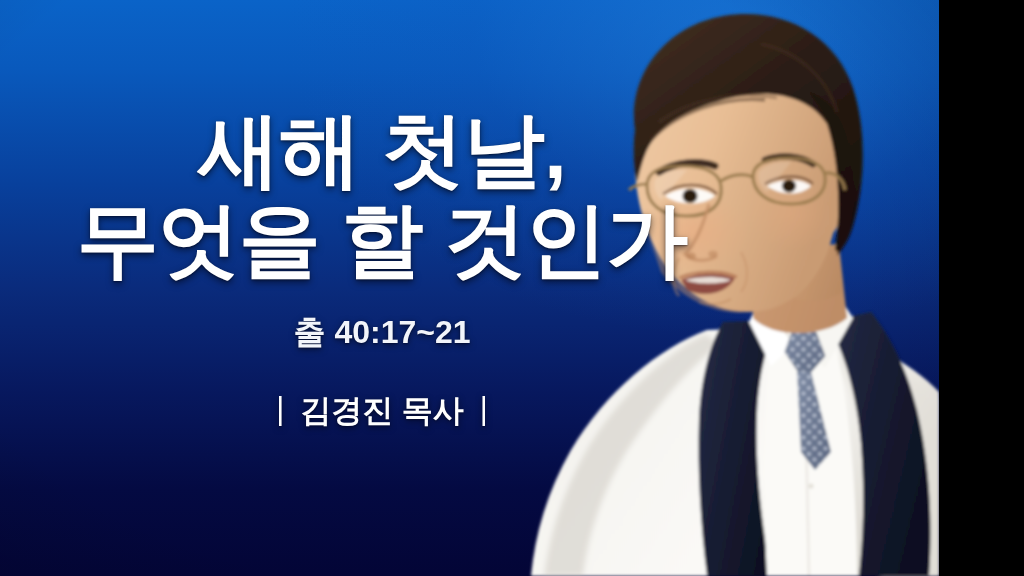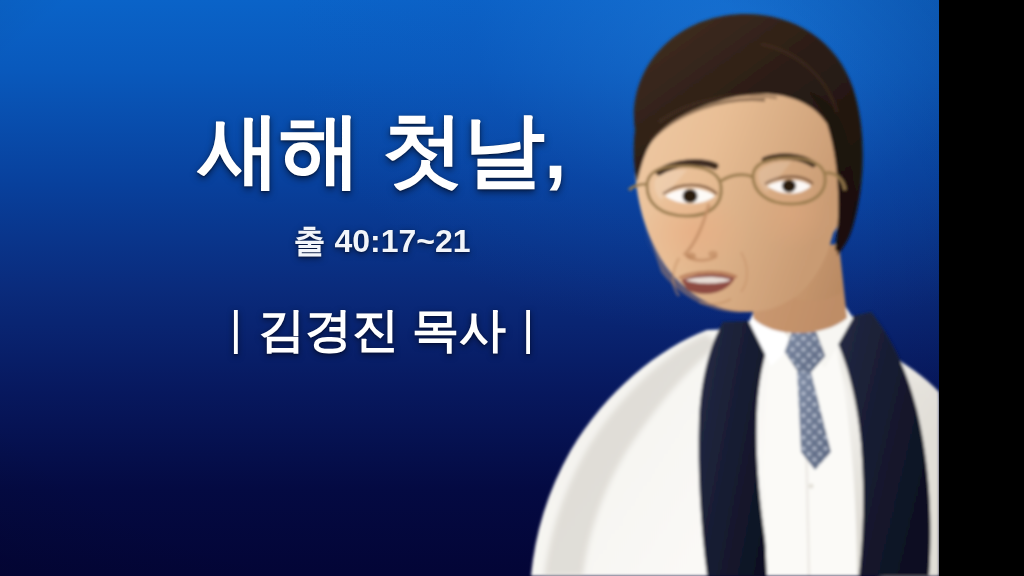--- a/index.html
+++ b/index.html
@@ -79,21 +79,21 @@
     white-space:nowrap;
     text-shadow:
         0 2px 6px rgba(0,0,10,0.55),
         0 1px 2px rgba(0,0,20,0.40);
   }
 
   .speaker-line {
     margin-top:44px;
     color:#FFFFFF;
     font-weight:600;
-    font-size:47px;
+    font-size:31px;
     line-height:1.1;
     white-space:nowrap;
     text-shadow:
         0 2px 6px rgba(0,0,10,0.55),
         0 1px 2px rgba(0,0,20,0.40);
   }
   .speaker-line .bar {
     display:inline-block;
     font-weight:400;
     margin:0 16px;
@@ -303,20 +303,21 @@
     </svg>
   </div>
 
   <div class="bg-vignette"></div>
 
   <div class="text-block">
     <div class="text-inner">
 
       <div class="title-line l1">새해 첫날,</div>
 
+      <div class="title-line l2">무엇을 할 것인가</div>
 
       <div class="ref-line">출 40:17~21</div>
 
       <div class="speaker-line">
         <span class="bar">|</span><span>김경진 목사</span><span class="bar">|</span>
       </div>
 
     </div>
   </div>
 

